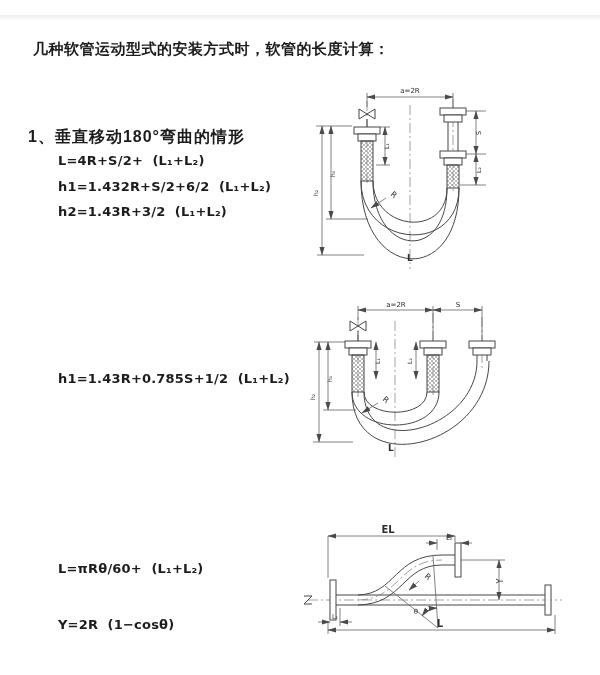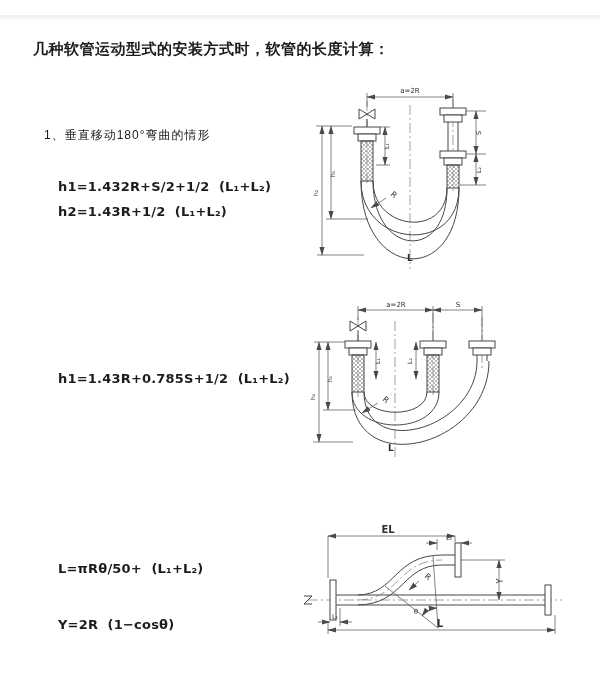--- a/index.html
+++ b/index.html
@@ -1,21 +1,21 @@
 <!DOCTYPE html>
 <html><head>
 <meta charset="utf-8">
 <style>
   html,body{margin:0;padding:0;}
   body{width:600px;height:675px;background:#ffffff;overflow:hidden;
        font-family:"Liberation Sans", sans-serif;color:#1c1c1c;}
   #page{position:relative;width:600px;height:675px;background:#fff;margin-top:15px;}
   .title{position:absolute;left:33px;top:25px;font-size:15px;font-weight:700;
          letter-spacing:0.5px;white-space:pre;}
-  .heading{position:absolute;left:44px;font-size:12px;font-weight:400;
+  .heading{position:absolute;left:28px;font-size:16px;font-weight:700;
            letter-spacing:1px;white-space:pre;}
   .formula{position:absolute;left:58px;font-size:13px;font-weight:700;
            font-family:"DejaVu Sans", sans-serif;letter-spacing:0.2px;white-space:pre;}
   svg{position:absolute;}
   svg text{font-family:"DejaVu Sans", sans-serif;fill:#2e2e2e;}
   .draw{stroke:#474747;stroke-width:1;fill:none;}
   .fit{stroke:#474747;stroke-width:1;fill:#ffffff;}
   .dim{stroke:#5a5a5a;stroke-width:0.75;fill:none;}
   .cl{stroke:#7a7a7a;stroke-width:0.7;fill:none;stroke-dasharray:10 3 2 3;}
   .scan-top{position:absolute;left:0;top:0;width:600px;height:6px;
@@ -26,26 +26,27 @@
 </head>
 <body>
 
 <div id="page">
 
   <div class="scan-top"></div>
 
   <div class="title">几种软管运动型式的安装方式时，软管的长度计算：</div>
 
   <div class="heading" style="top:112px">1、垂直移动180°弯曲的情形</div>
-  <div class="formula" style="top:164px">h1=1.432R+S/2+1/2  (L₁+L₂)</div>
-  <div class="formula" style="top:189px">h2=1.43R+1/2  (L₁+L₂)</div>
+  <div class="formula" style="top:138px">L=4R+S/2+  (L₁+L₂)</div>
+  <div class="formula" style="top:164px">h1=1.432R+S/2+6/2  (L₁+L₂)</div>
+  <div class="formula" style="top:189px">h2=1.43R+3/2  (L₁+L₂)</div>
 
   <div class="formula" style="top:356px">h1=1.43R+0.785S+1/2  (L₁+L₂)</div>
 
-  <div class="formula" style="top:546px">L=πRθ/50+  (L₁+L₂)</div>
+  <div class="formula" style="top:546px">L=πRθ/60+  (L₁+L₂)</div>
   <div class="formula" style="top:602px">Y=2R  (1−cosθ)</div>
 
   <svg style="left:308px;top:66px" width="272" height="195" viewBox="0 0 272 195">
     <defs>
       <marker id="m1" viewBox="0 0 8 6" markerWidth="9" markerHeight="7" refX="7.5" refY="3" orient="auto-start-reverse" markerUnits="userSpaceOnUse">
         <path d="M0,0.6 L8,3 L0,5.4 Z" fill="#4a4a4a"></path>
       </marker>
       <pattern id="ht1" width="4" height="4" patternUnits="userSpaceOnUse">
         <path d="M0,4 L4,0 M0,0 L4,4" stroke="#8a8a8a" stroke-width="0.6"></path>
       </pattern>

